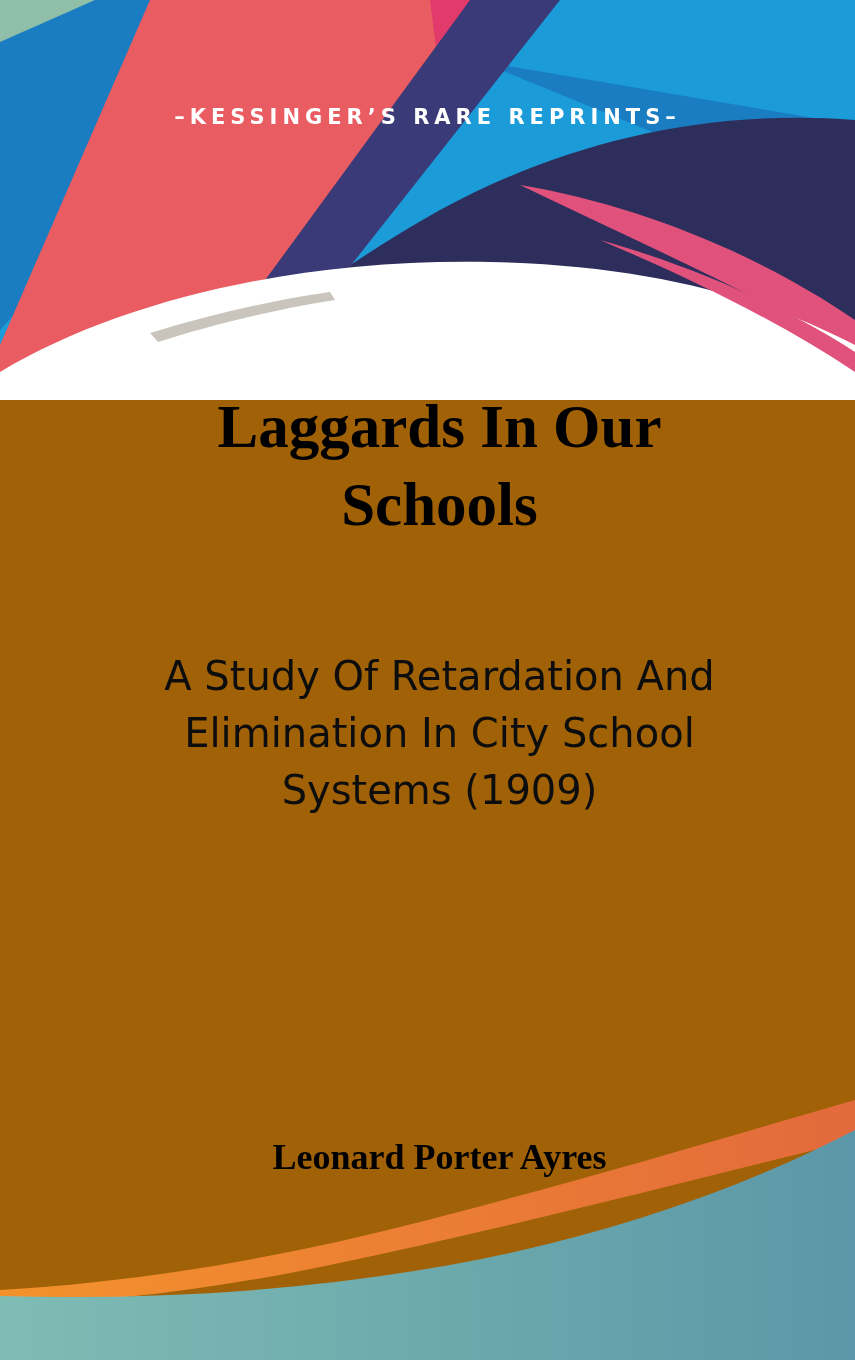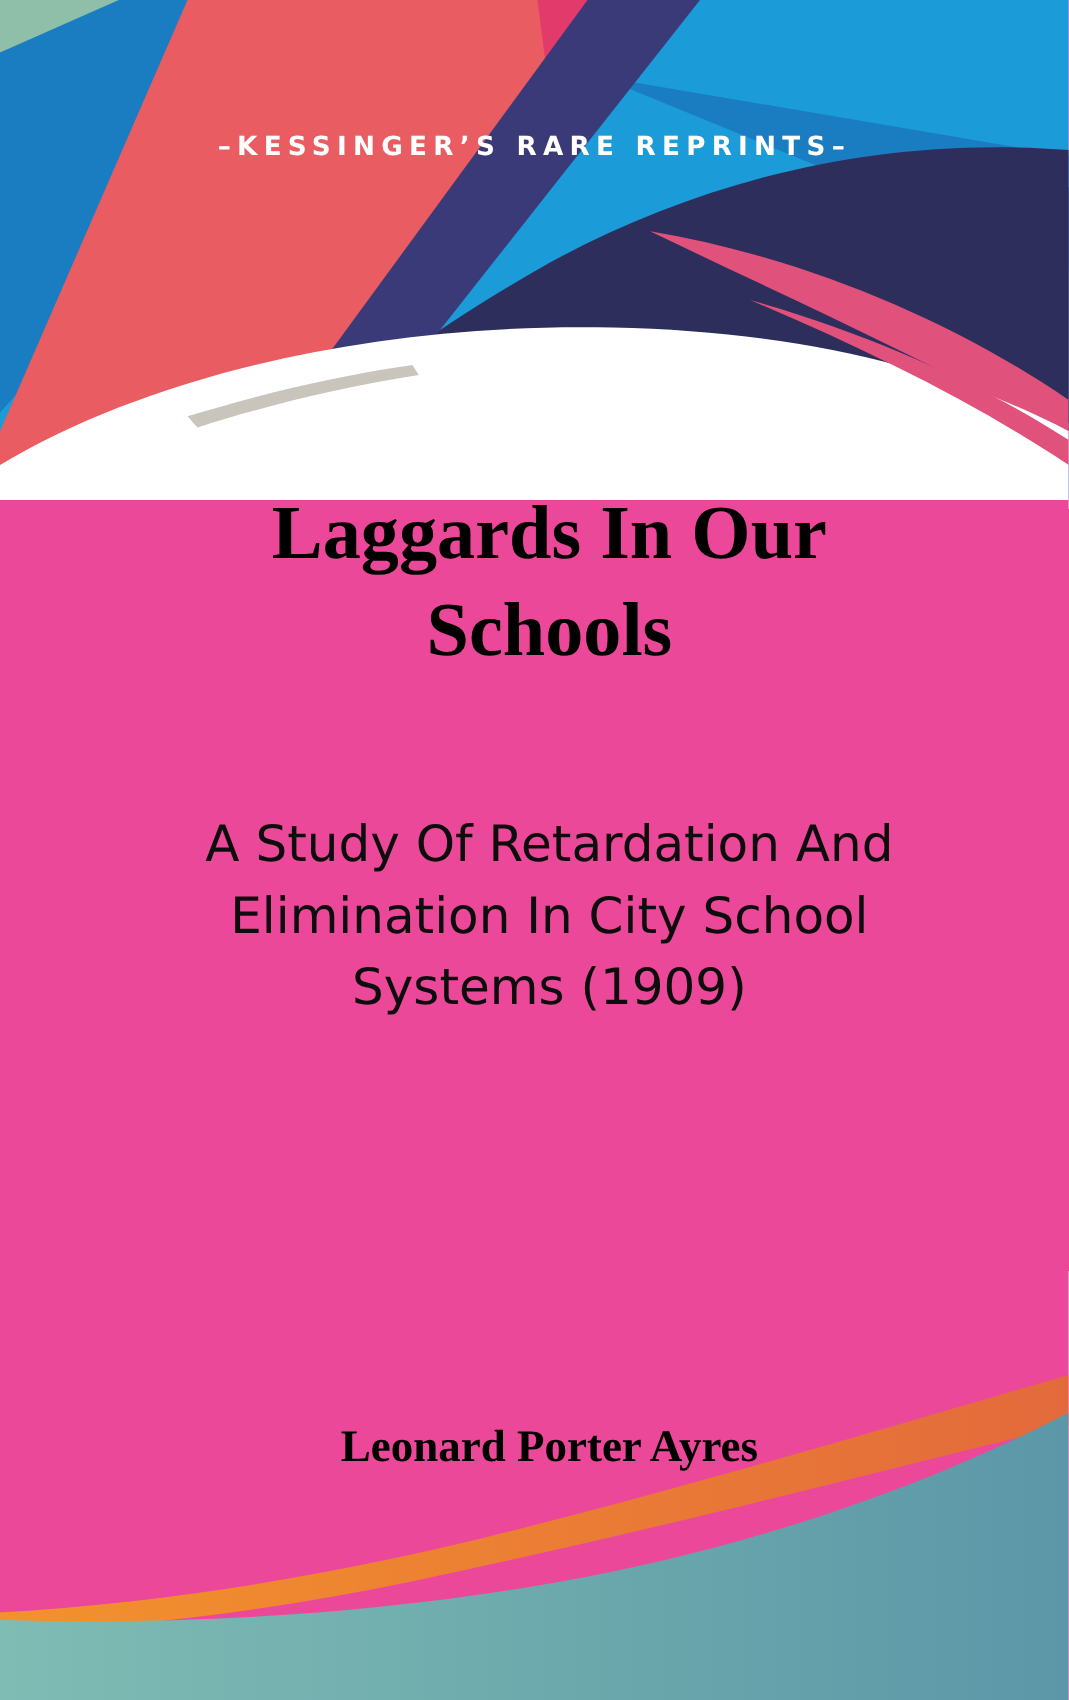--- a/index.html
+++ b/index.html
@@ -7,21 +7,21 @@
     padding: 0;
     background: #ffffff;
   }
   body {
     font-family: "Liberation Sans", sans-serif;
   }
   .cover {
     position: relative;
     width: 855px;
     height: 1360px;
-    background: #ec4899;
+    background: #a16207;
     overflow: hidden;
   }
   .art-top, .art-bottom {
     position: absolute;
     left: 0;
     width: 855px;
     display: block;
   }
   .art-top { top: 0; height: 400px; }
   .art-bottom { bottom: 0; height: 260px; }

